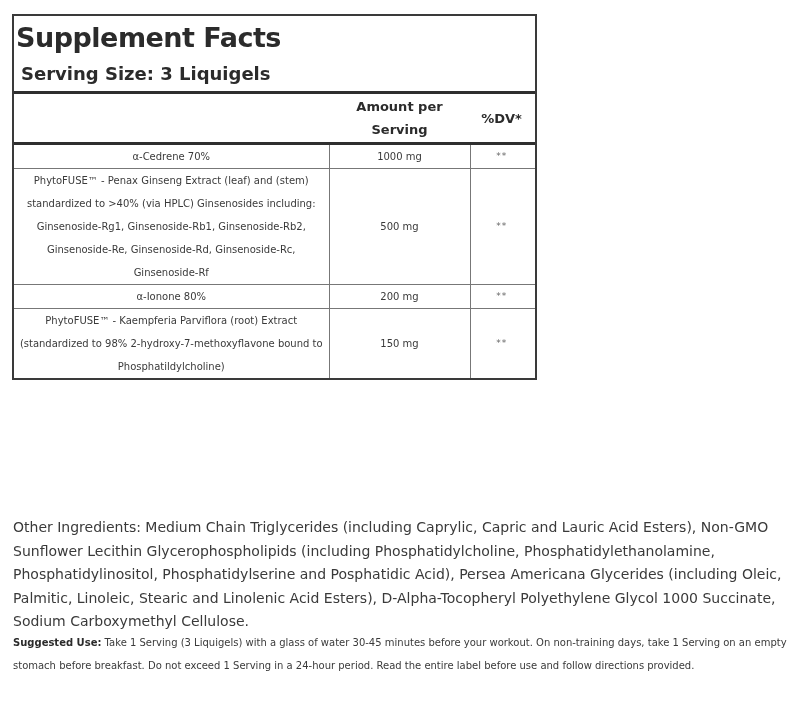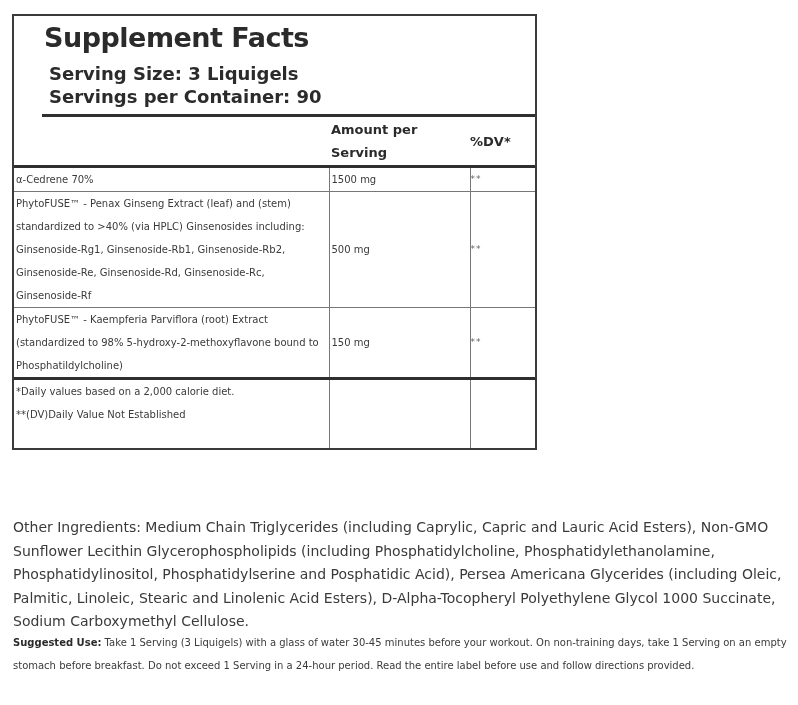--- a/index.html
+++ b/index.html
@@ -4,28 +4,28 @@
   <style>
     html, body { margin: 0; padding: 0; background: #ffffff; }
     body {
       width: 798px; height: 705px; position: relative; overflow: hidden;
       font-family: "DejaVu Sans", sans-serif; color: #3a3a3a;
     }
     .facts {
       position: absolute; left: 12px; top: 14px; width: 521px;
       border: 2px solid #3a3a3a; box-sizing: content-box;
     }
-    .facts-head { padding: 4px 4px 6px 2px; border-bottom: 3px solid #2f2f2f; margin-left: 28px; }
+    .facts-head { padding: 4px 4px 6px 2px; border-bottom: 3px solid #2f2f2f; }
     .title {
       font-family: "DejaVu Sans", sans-serif; font-weight: bold;
       font-size: 27px; letter-spacing: -0.5px; color: #2b2b2b;
       line-height: 36px; margin: 0 0 6px 0;
     }
     .serv { font-weight: bold; font-size: 18px; line-height: 23px; color: #2b2b2b; padding-left: 5px; }
-    table { border-collapse: collapse; width: 100%; table-layout: fixed; }
+    table { border-collapse: collapse; width: 100%; table-layout: fixed; text-align: center; }
     td { font-size: 10px; line-height: 23px; vertical-align: middle; padding: 0 2px; color: #3a3a3a; }
     .c1 { width: 311px; }
     .c2 { width: 137px; border-left: 1px solid #777; }
     .c3 { border-left: 1px solid #777; padding-left: 0; }
     tr.row td { border-top: 1px solid #777; }
     tr.hdr td { font-weight: bold; font-size: 13px; color: #2b2b2b; padding-top: 1px; padding-bottom: 1px; }
     tr.hdr td.c2, tr.hdr td.c3 { border-left: none; }
     tr.hdr td.c3 { padding-left: 0; margin-left: 32px; }
     tr.first td { border-top: 3px solid #2f2f2f; }
     tr.foot td { border-top: 3px solid #2f2f2f; vertical-align: top; height: 68px; }
@@ -40,51 +40,47 @@
     }
     .use b { color: #2b2b2b; }
   </style>
 </head>
 <body>
 
 <div class="facts">
   <div class="facts-head">
     <div class="title">Supplement Facts</div>
     <div class="serv">Serving Size: 3 Liquigels</div>
-    <div class="serv">Servings per Container: 90</div>
   </div>
   <table>
     <tbody>
         <tr class="hdr">
       <td class="c1"></td>
       <td class="c2">Amount per Serving</td>
       <td class="c3">%DV*</td>
     </tr>
     <tr class="row first">
       <td class="c1">α-Cedrene 70%</td>
-      <td class="c2">1500 mg</td>
+      <td class="c2">1000 mg</td>
       <td class="c3 dv">**</td>
     </tr>
     <tr class="row">
       <td class="c1">PhytoFUSE™ - Penax Ginseng Extract (leaf) and (stem) standardized to &gt;40% (via HPLC) Ginsenosides including: Ginsenoside-Rg1, Ginsenoside-Rb1, Ginsenoside-Rb2, Ginsenoside-Re, Ginsenoside-Rd, Ginsenoside-Rc, Ginsenoside-Rf</td>
       <td class="c2">500 mg</td>
       <td class="c3 dv">**</td>
     </tr>
     <tr class="row">
-      <td class="c1">PhytoFUSE™ - Kaempferia Parviflora (root) Extract (standardized to 98% 5-hydroxy-2-methoxyflavone bound to Phosphatildylcholine)</td>
+      <td class="c1">α-Ionone 80%</td>
+      <td class="c2">200 mg</td>
+      <td class="c3 dv">**</td>
+    </tr>
+    <tr class="row">
+      <td class="c1">PhytoFUSE™ - Kaempferia Parviflora (root) Extract (standardized to 98% 2-hydroxy-7-methoxyflavone bound to Phosphatildylcholine)</td>
       <td class="c2">150 mg</td>
       <td class="c3 dv">**</td>
-    </tr>
-    <tr class="foot">
-      <td class="c1">
-        <div>*Daily values based on a 2,000 calorie diet.</div>
-        <div>**(DV)Daily Value Not Established</div>
-      </td>
-      <td class="c2"></td>
-      <td class="c3"></td>
     </tr>
   </tbody>
     </table>
 </div>
 
 <div class="other">Other Ingredients: Medium Chain Triglycerides (including Caprylic, Capric and Lauric Acid Esters), Non-GMO Sunflower Lecithin Glycerophospholipids (including Phosphatidylcholine, Phosphatidylethanolamine, Phosphatidylinositol, Phosphatidylserine and Posphatidic Acid), Persea Americana Glycerides (including Oleic, Palmitic, Linoleic, Stearic and Linolenic Acid Esters), D-Alpha-Tocopheryl Polyethylene Glycol 1000 Succinate, Sodium Carboxymethyl Cellulose.</div>
 
 <div class="use"><b>Suggested Use:</b><span> Take 1 Serving (3 Liquigels) with a glass of water 30-45 minutes before your workout. On non-training days, take 1 Serving on an empty stomach before breakfast. Do not exceed 1 Serving in a 24-hour period. Read the entire label before use and follow directions provided.</span></div>
 
 </body></html>

